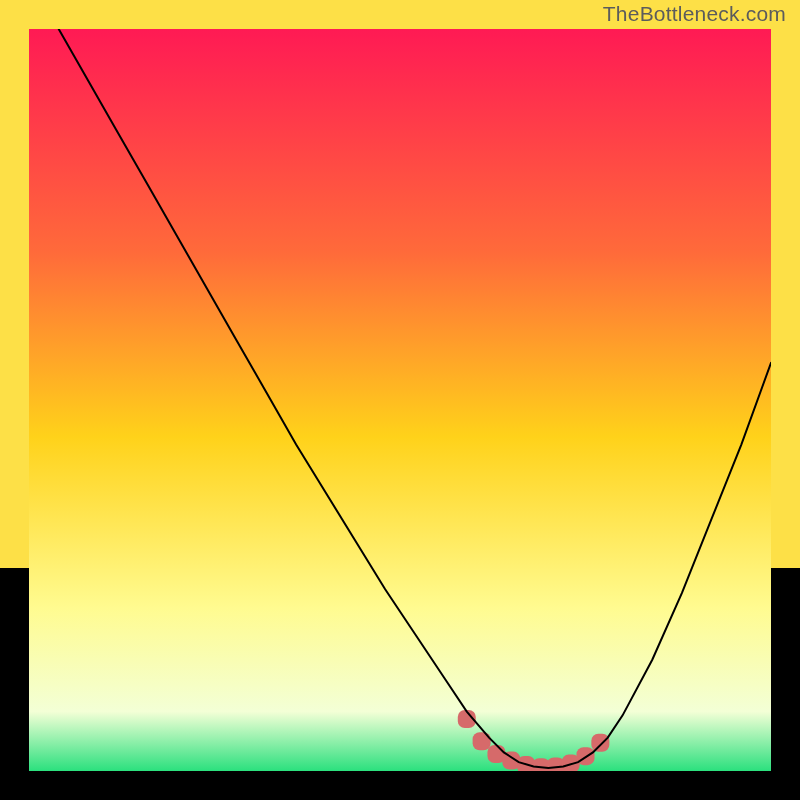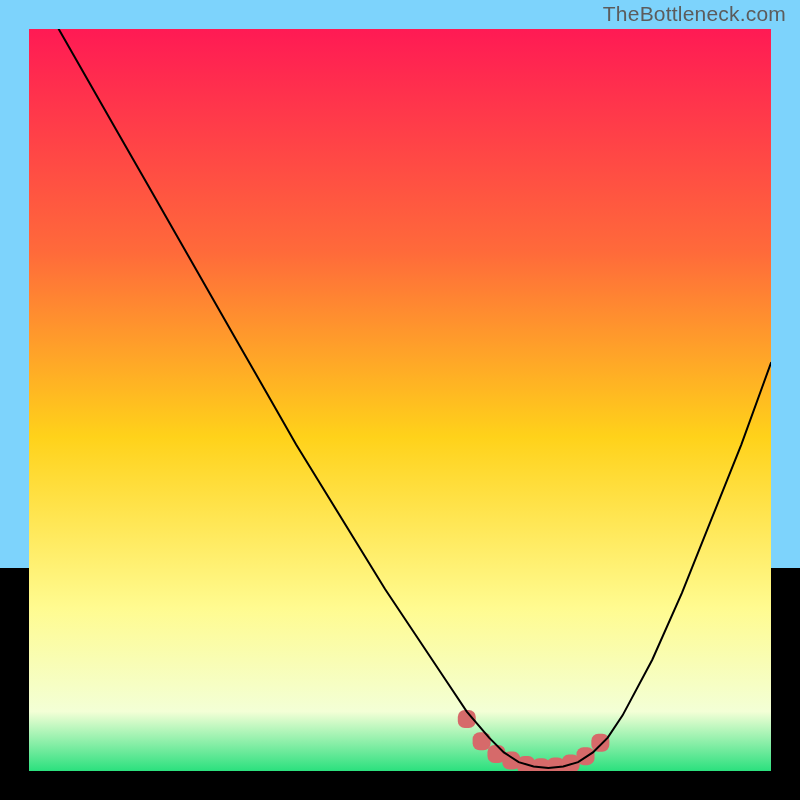--- a/index.html
+++ b/index.html
@@ -7,21 +7,21 @@
     padding: 0;
     width: 800px;
     height: 800px;
     background: #000;
     overflow: hidden;
   }
   .frame {
     position: relative;
     width: 800px;
     height: 568px;
-    background: #7dd3fc;
+    background: #fde047;
   }
   .watermark {
     position: absolute;
     top: 2px;
     right: 14px;
     color: #5c5c5c;
     font-family: Arial, Helvetica, sans-serif;
     font-size: 21px;
     letter-spacing: 0.2px;
     user-select: none;

